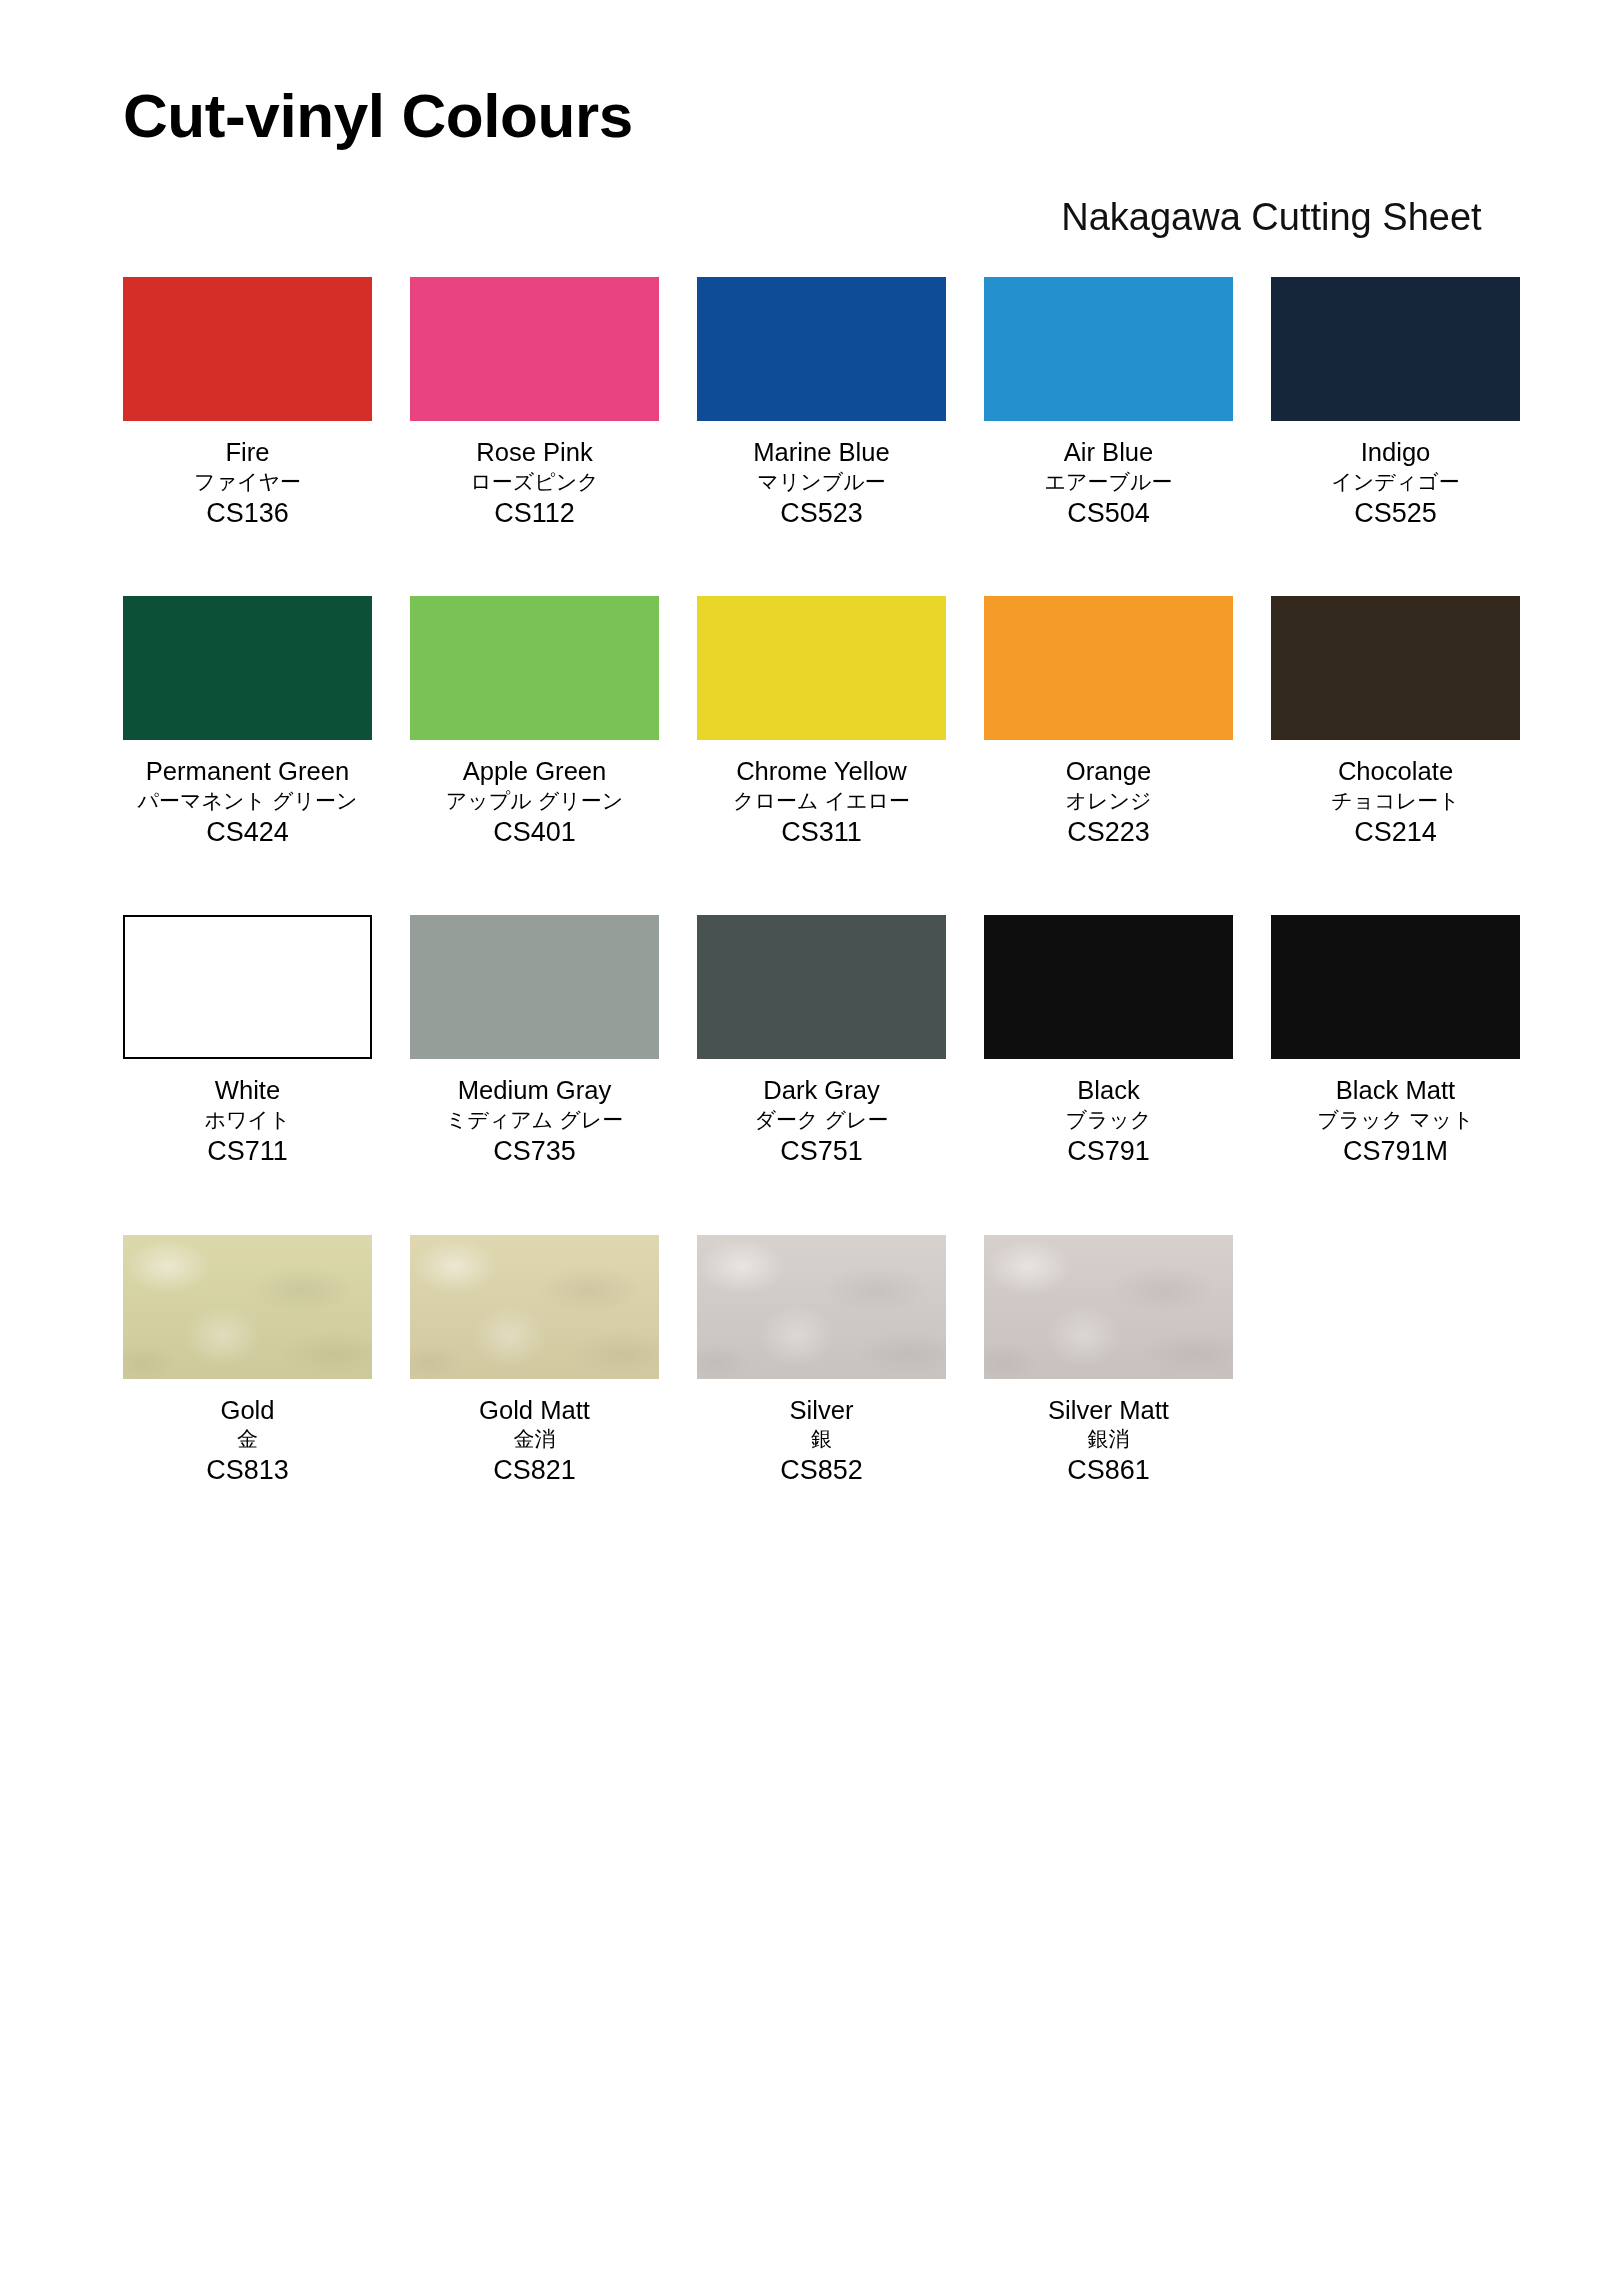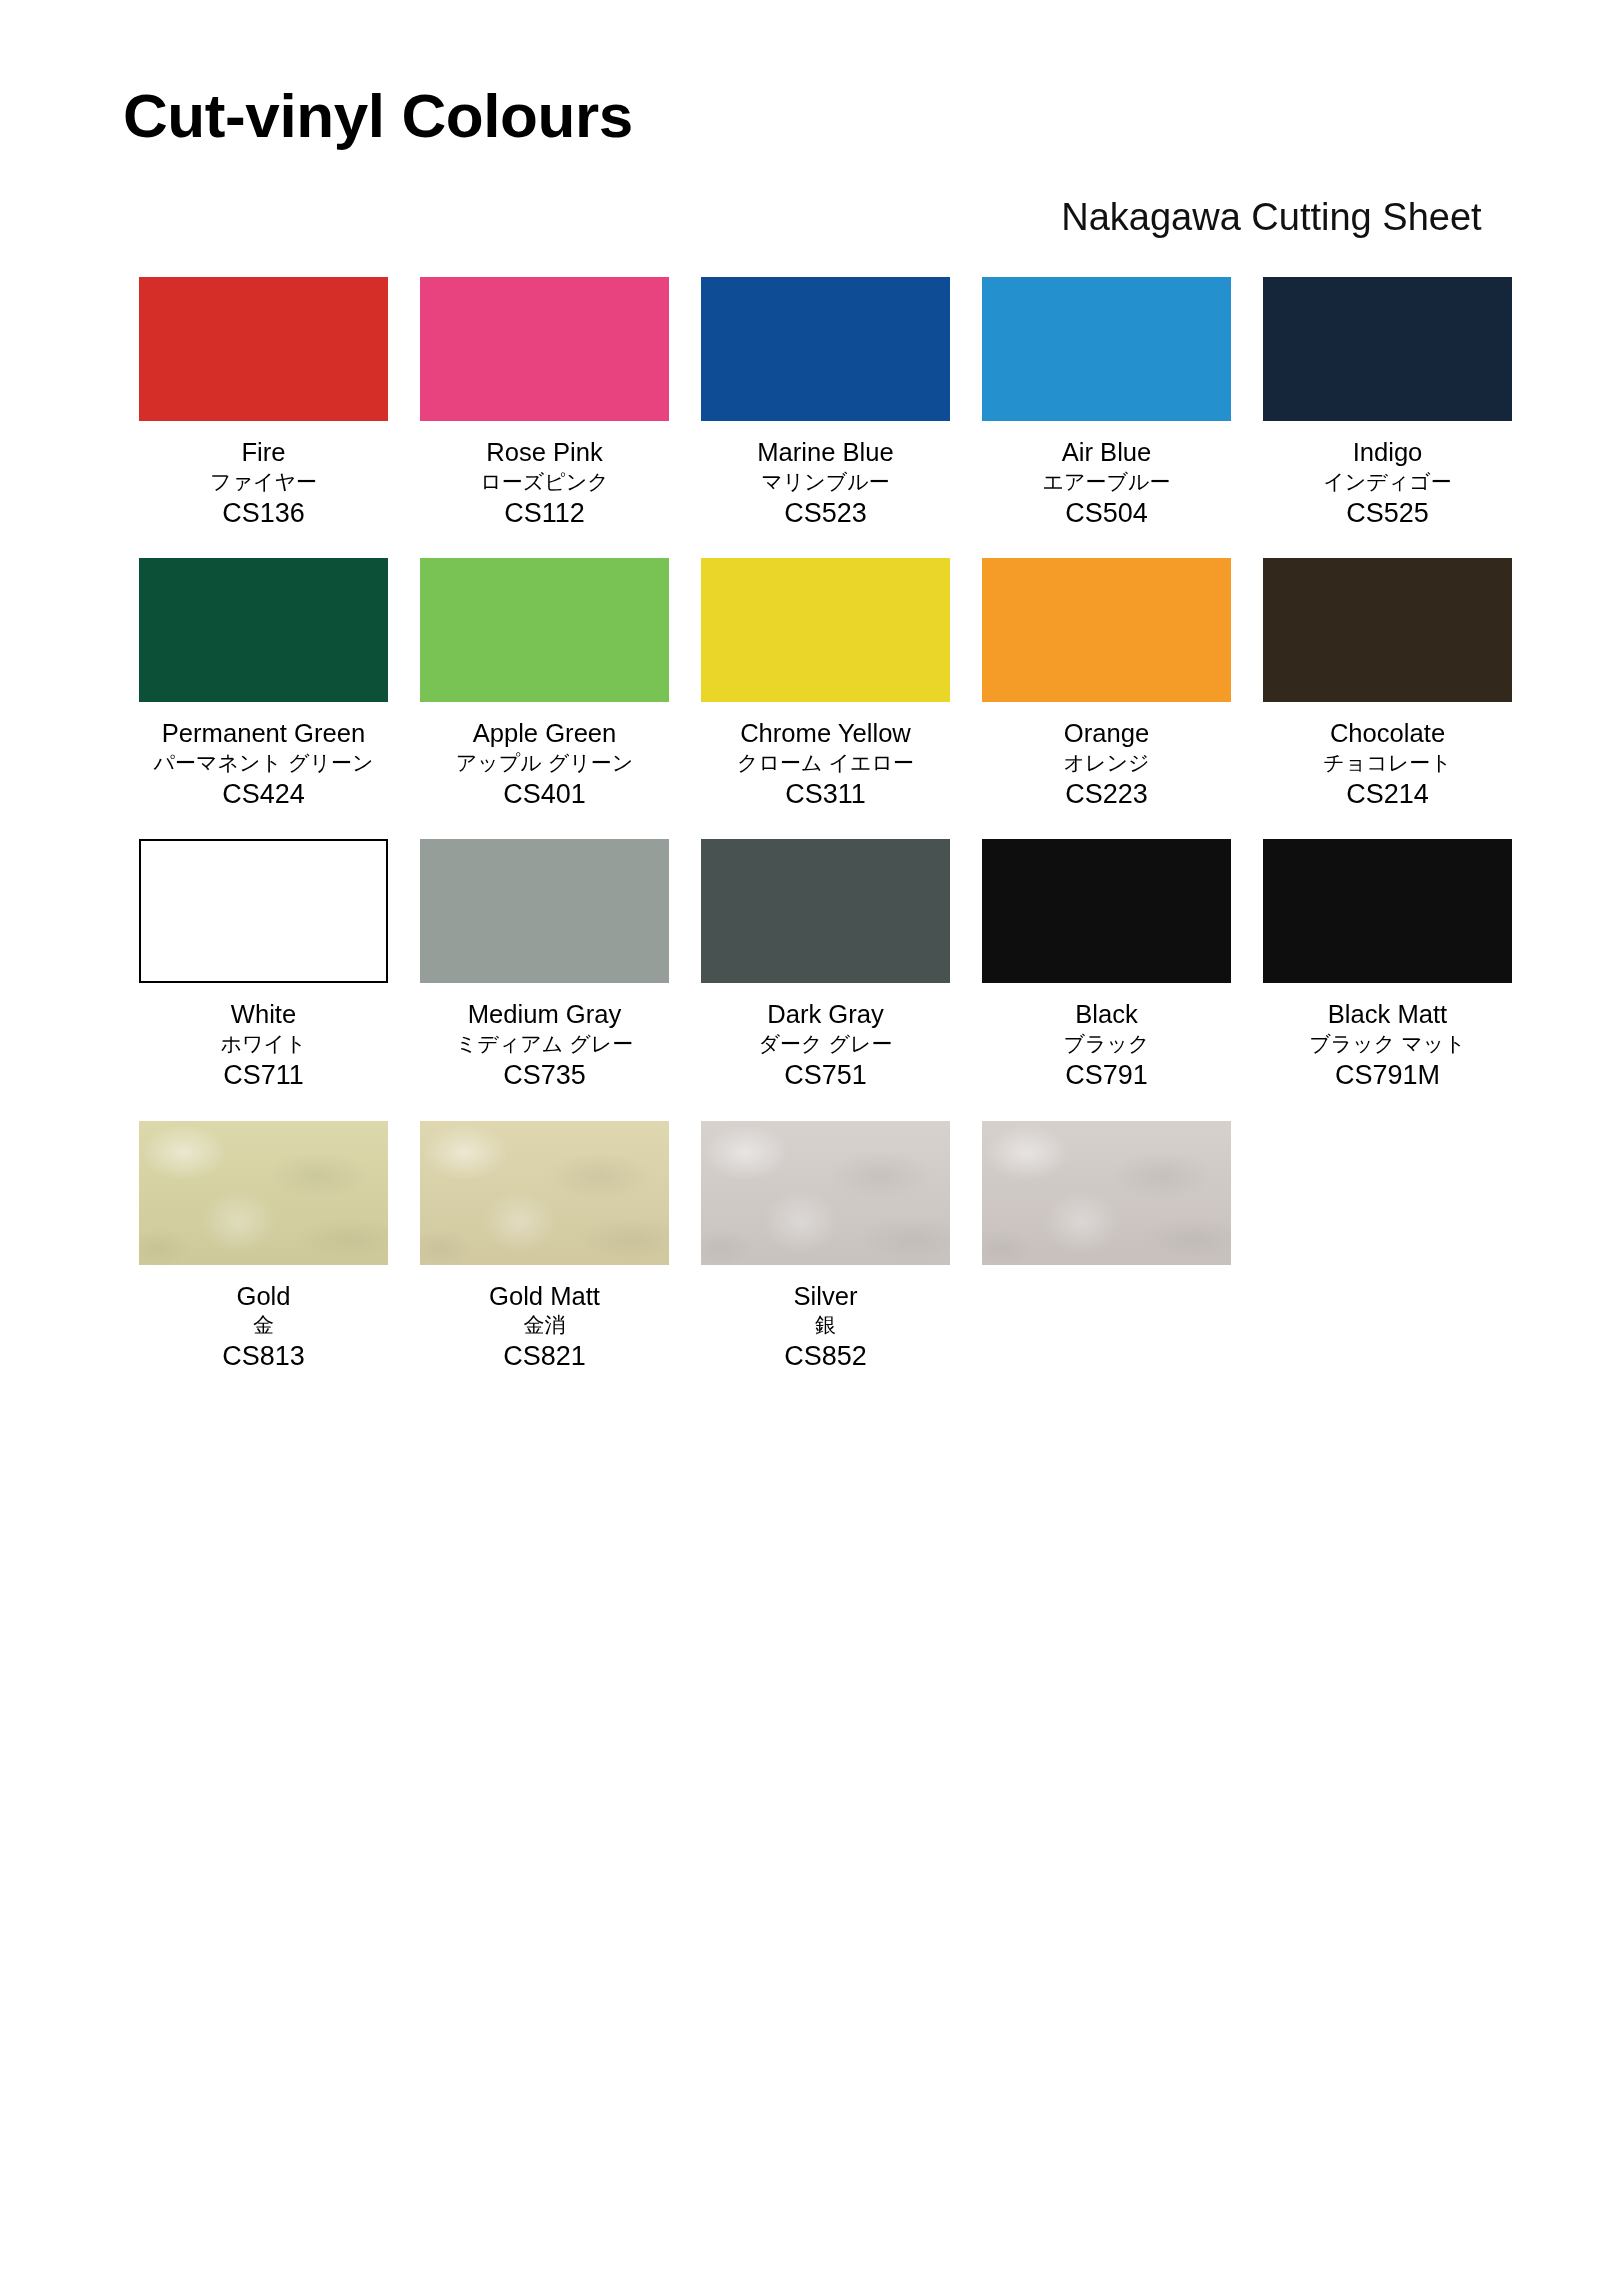--- a/index.html
+++ b/index.html
@@ -40,26 +40,27 @@
     font-size: 38px;
     font-weight: 400;
     color: #111111;
     text-align: right;
     line-height: 1.0;
     padding-right: 19.4px;
   }
 
   
   .grid {
-    margin: 41px 0 0 16px;
+    margin: 41px 0 0 0;
     padding: 0 123px 0 123px;
     display: grid;
     grid-template-columns: repeat(5, 249px);
     column-gap: 32px;
     row-gap: 0;
+    gap: 38px;
   }
   .swatch-cell {
     width: 249px;
     margin-bottom: 28px;
   }
   .swatch-chip {
     width: 249px;
     height: 144px;
     box-sizing: border-box;
     display: block;
@@ -246,17 +247,22 @@
       <div class="swatch-cell">
         <div class="swatch-chip" style="background: radial-gradient(62px 40px at 18% 22%, rgba(255, 255, 255, 0.45), rgba(255, 255, 255, 0) 70%), radial-gradient(75px 35px at 72% 38%, rgba(0, 0, 0, 0.05), rgba(0, 0, 0, 0) 70%), radial-gradient(53px 44px at 40% 70%, rgba(255, 255, 255, 0.3), rgba(255, 255, 255, 0) 72%), radial-gradient(79px 31px at 85% 82%, rgba(0, 0, 0, 0.043), rgba(0, 0, 0, 0) 70%), radial-gradient(48px 26.4px at 8% 88%, rgba(0, 0, 0, 0.04), rgba(0, 0, 0, 0) 70%), linear-gradient(rgba(255, 255, 255, 0.1), rgba(0, 0, 0, 0.05)), linear-gradient(rgb(211, 205, 201), rgb(211, 205, 201));"></div>
         <div class="swatch-caption">
           <span class="cap-en">Silver</span>
           <span class="cap-ja">銀</span>
           <span class="cap-code">CS852</span>
         </div>
       </div>
       <div class="swatch-cell">
         <div class="swatch-chip" style="background: radial-gradient(62px 40px at 18% 22%, rgba(255, 255, 255, 0.45), rgba(255, 255, 255, 0) 70%), radial-gradient(75px 35px at 72% 38%, rgba(0, 0, 0, 0.05), rgba(0, 0, 0, 0) 70%), radial-gradient(53px 44px at 40% 70%, rgba(255, 255, 255, 0.3), rgba(255, 255, 255, 0) 72%), radial-gradient(79px 31px at 85% 82%, rgba(0, 0, 0, 0.043), rgba(0, 0, 0, 0) 70%), radial-gradient(48px 26.4px at 8% 88%, rgba(0, 0, 0, 0.04), rgba(0, 0, 0, 0) 70%), linear-gradient(rgba(255, 255, 255, 0.1), rgba(0, 0, 0, 0.05)), linear-gradient(rgb(210, 203, 199), rgb(210, 203, 199));"></div>
+        <div class="swatch-caption">
+          <span class="cap-en">Silver Matt</span>
+          <span class="cap-ja">銀消</span>
+          <span class="cap-code">CS861</span>
+        </div>
       </div>
     </div>
 
 </div>
 
 
 </body></html>

